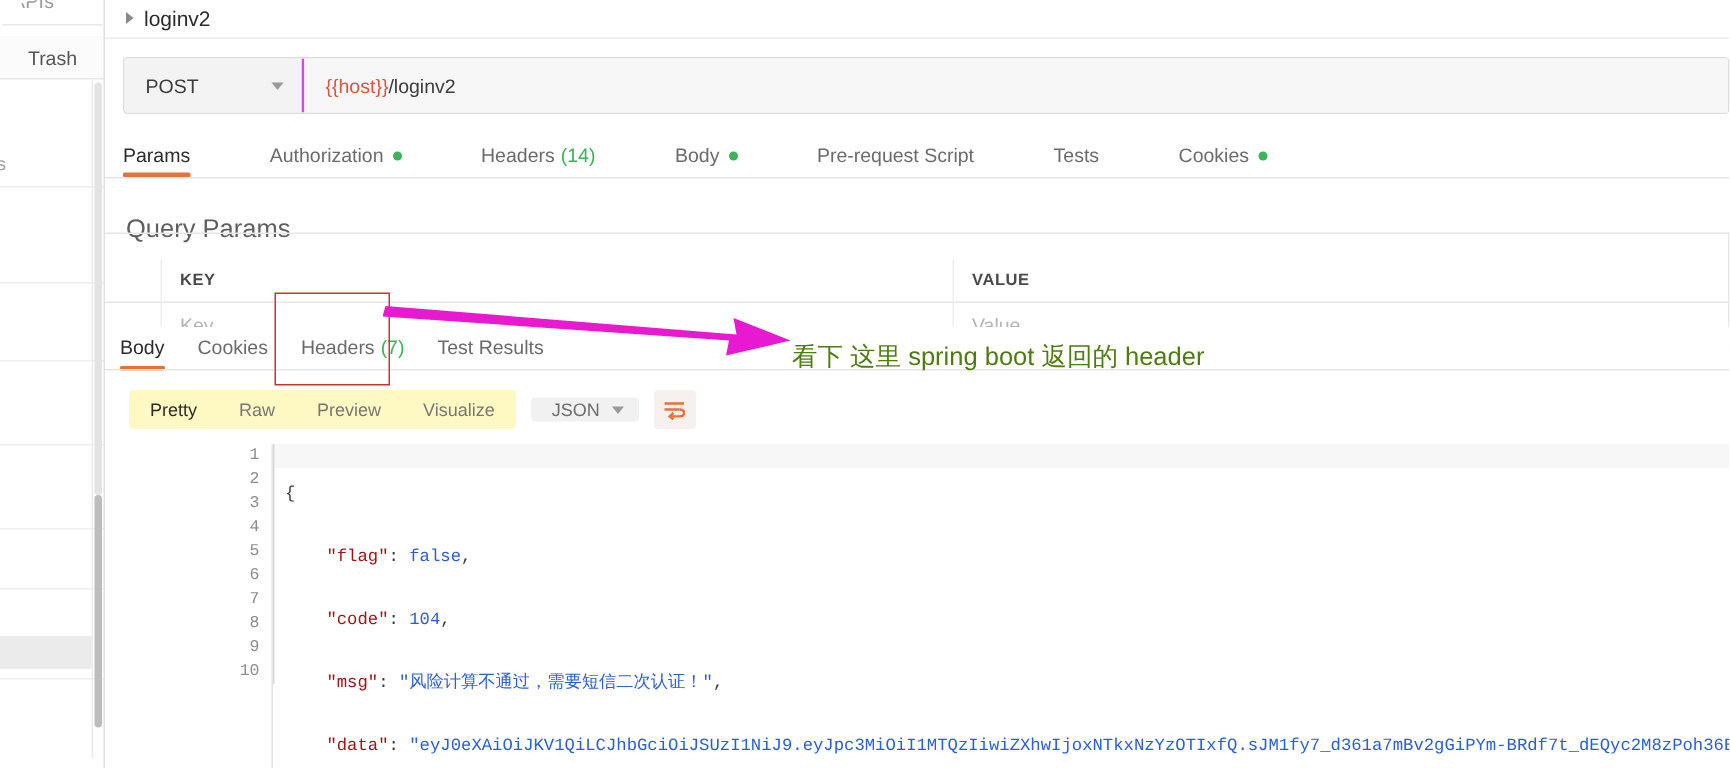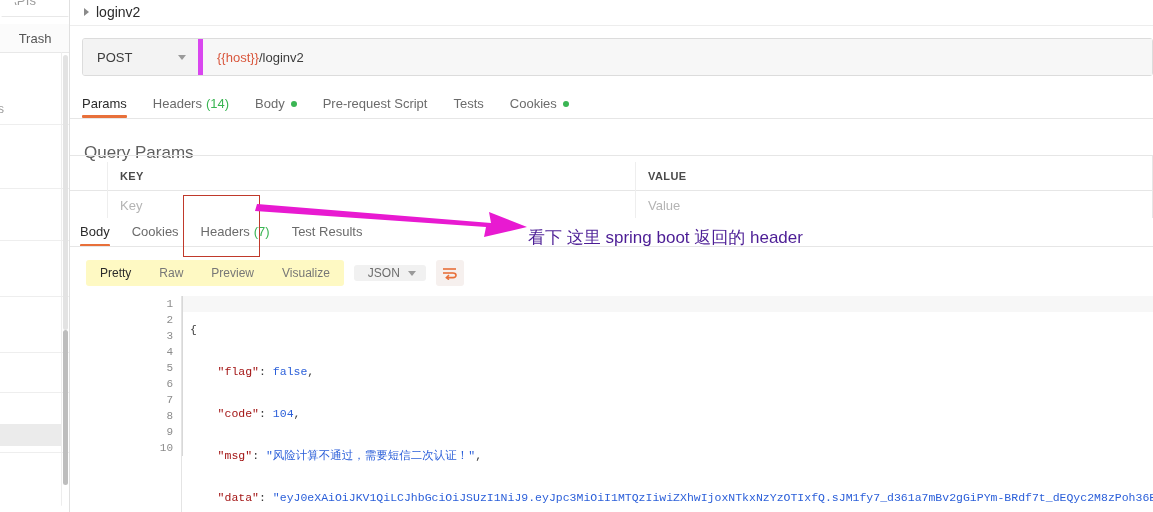--- a/index.html
+++ b/index.html
@@ -67,39 +67,39 @@
   .breadcrumb-rule { position: absolute; left: 0; top: 25px; width: 1083px; height: 1px; background: #ededed; }
 
   
   .urlbar {
     position: absolute; left: 12px; top: 38px; width: 1071px; height: 38px;
     border: 1px solid #dcdcdc; border-radius: 3px; display: flex; background: #fff;
   }
   .method-select {
     width: 120px; height: 36px; background: #f3f3f3;
     display: flex; align-items: center; justify-content: space-between;
-    padding: 0 12px 0 14px; border-right: 5px solid #d946ef;
+    padding: 0 12px 0 14px; border-right: 2px solid #d946ef;
     border-radius: 2px 0 0 2px;
   }
   .method-text { font-size: 13px; color: #3c3c3c; }
   .caret-down {
     width: 0; height: 0; border-top: 5px solid #9a9a9a;
     border-left: 4px solid transparent; border-right: 4px solid transparent;
   }
   .url-input {
     flex: 1; display: flex; align-items: center; padding-left: 14px;
     font-size: 13px; background: #f7f7f7;
   }
   .url-var { color: #d9573d; }
   .url-rest { color: #3c3c3c; }
 
   
   .req-tabs {
     position: absolute; left: 0; top: 90px; width: 1083px; height: 28px;
-    display: flex; align-items: flex-start; padding-left: 12px;
+    display: flex; align-items: flex-start; padding-left: 12px; gap: 27px;
   }
   .rtab {
     position: relative; height: 27px; display: flex; align-items: center;
     margin-right: 26px; font-size: 13px; color: #6b6b6b; white-space: nowrap;
   }
   .rtab.active { color: #2b2b2b; }
   .rtab.active::after {
     content: ""; position: absolute; left: 0; right: 0; bottom: -1px;
     height: 3px; background: #e8703a; border-radius: 1px;
   }
@@ -108,21 +108,21 @@
     margin-left: 6px; display: inline-block;
   }
   .count-green { color: #3ab553; margin-left: 4px; }
   .req-tabs-rule { position: absolute; left: 0; top: 118px; width: 1083px; height: 1px; background: #e6e6e6; }
 
   
   .qp-title {
     position: absolute; left: 14px; top: 143px;
     font-size: 17px; color: #5f5f5f;
   }
-  .qp-table { position: absolute; left: 0; top: 162px; width: 1083px; text-align: right; }
+  .qp-table { position: absolute; left: 0; top: 173px; width: 1083px; text-align: right; }
   .qp-head-rule-top { position: absolute; left: 0; top: 155px; width: 1083px; height: 1px; background: #e6e6e6; }
   .qp-row {
     position: relative; height: 29px; display: flex; align-items: center;
     border-bottom: 1px solid #e6e6e6;
   }
   .qp-check-cell { width: 38px; height: 29px; border-right: 1px solid #eeeeee; }
   .qp-key-cell {
     width: 528px; height: 29px; padding-left: 12px; display: flex; align-items: center;
     border-right: 1px solid #eeeeee;
   }
@@ -205,21 +205,21 @@
   }
 
   
   .redbox {
     position: absolute; left: 183px; top: 195px; width: 77px; height: 62px;
     border: 1.5px solid #c0392b; background: transparent; pointer-events: none;
   }
   .arrow-svg { position: absolute; left: 255px; top: 196px; pointer-events: none; }
   .annot-text {
     position: absolute; left: 528px; top: 226px;
-    font-size: 17px; color: #4c1d95; white-space: nowrap;
+    font-size: 17px; color: #4d7c0f; white-space: nowrap;
     font-family: "Liberation Sans", sans-serif;
   }
 
   
   .qp-right-edge { position: absolute; right: 0; top: 155px; width: 1px; height: 63px; background: #e6e6e6; }
 </style>
 </head>
 <body>
 
 <div id="app">
@@ -261,20 +261,24 @@
         <span class="url-var">{{host}}</span>
           <span class="url-rest">/loginv2</span>
       </div>
     </div>
 
     <div class="req-tabs">
       <div class="rtab active">
         <span>Params</span>
       </div>
       <div class="rtab">
+        <span>Authorization</span>
+        <span class="dot-green"></span>
+      </div>
+      <div class="rtab">
         <span>Headers</span>
         <span class="count-green">(14)</span>
       </div>
       <div class="rtab">
         <span>Body</span>
         <span class="dot-green"></span>
       </div>
       <div class="rtab">
         <span>Pre-request Script</span>
       </div>

